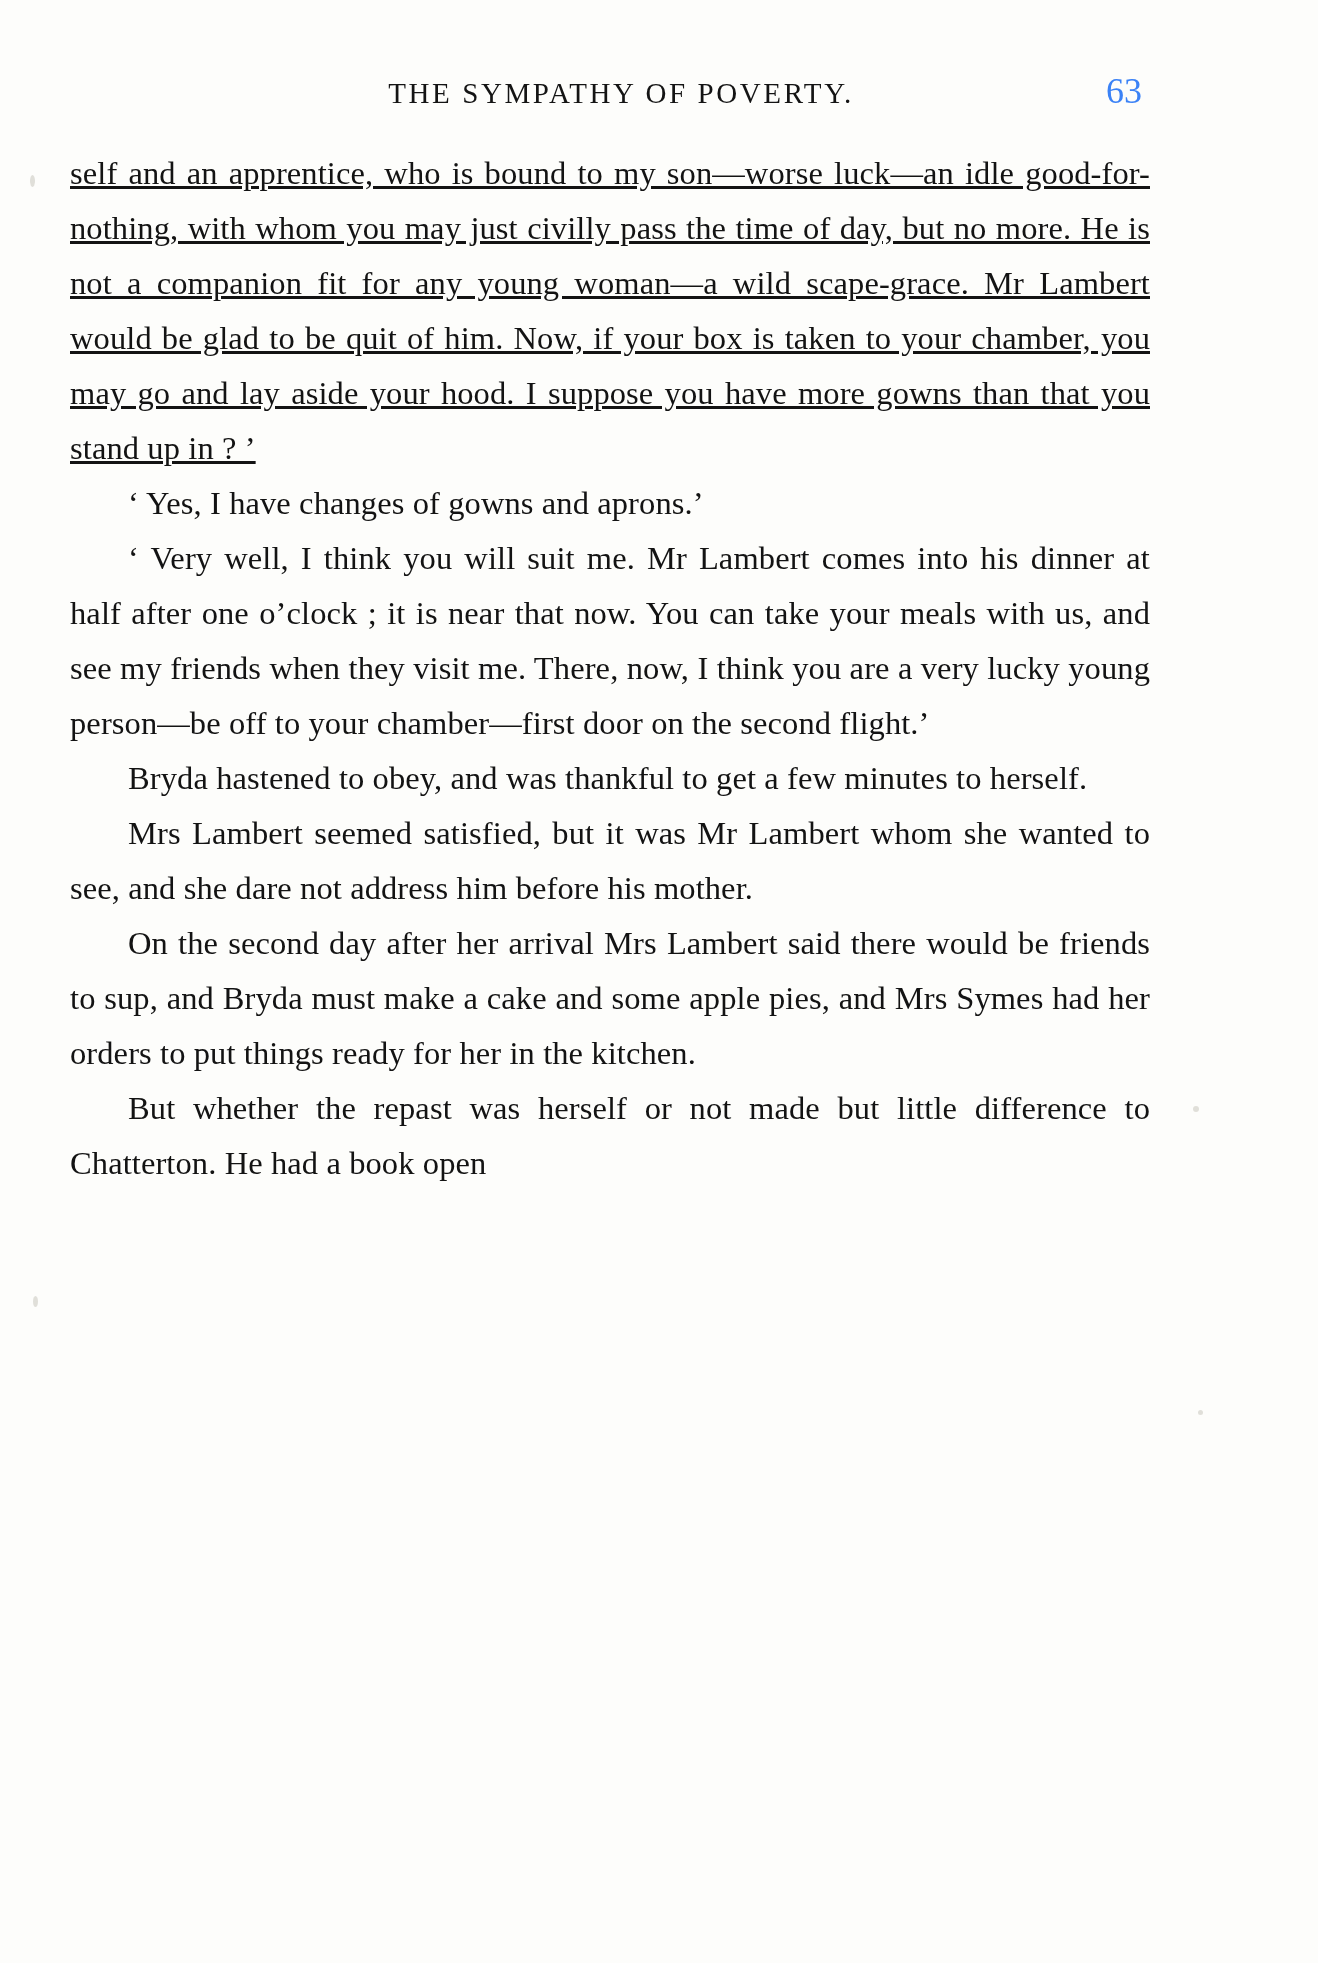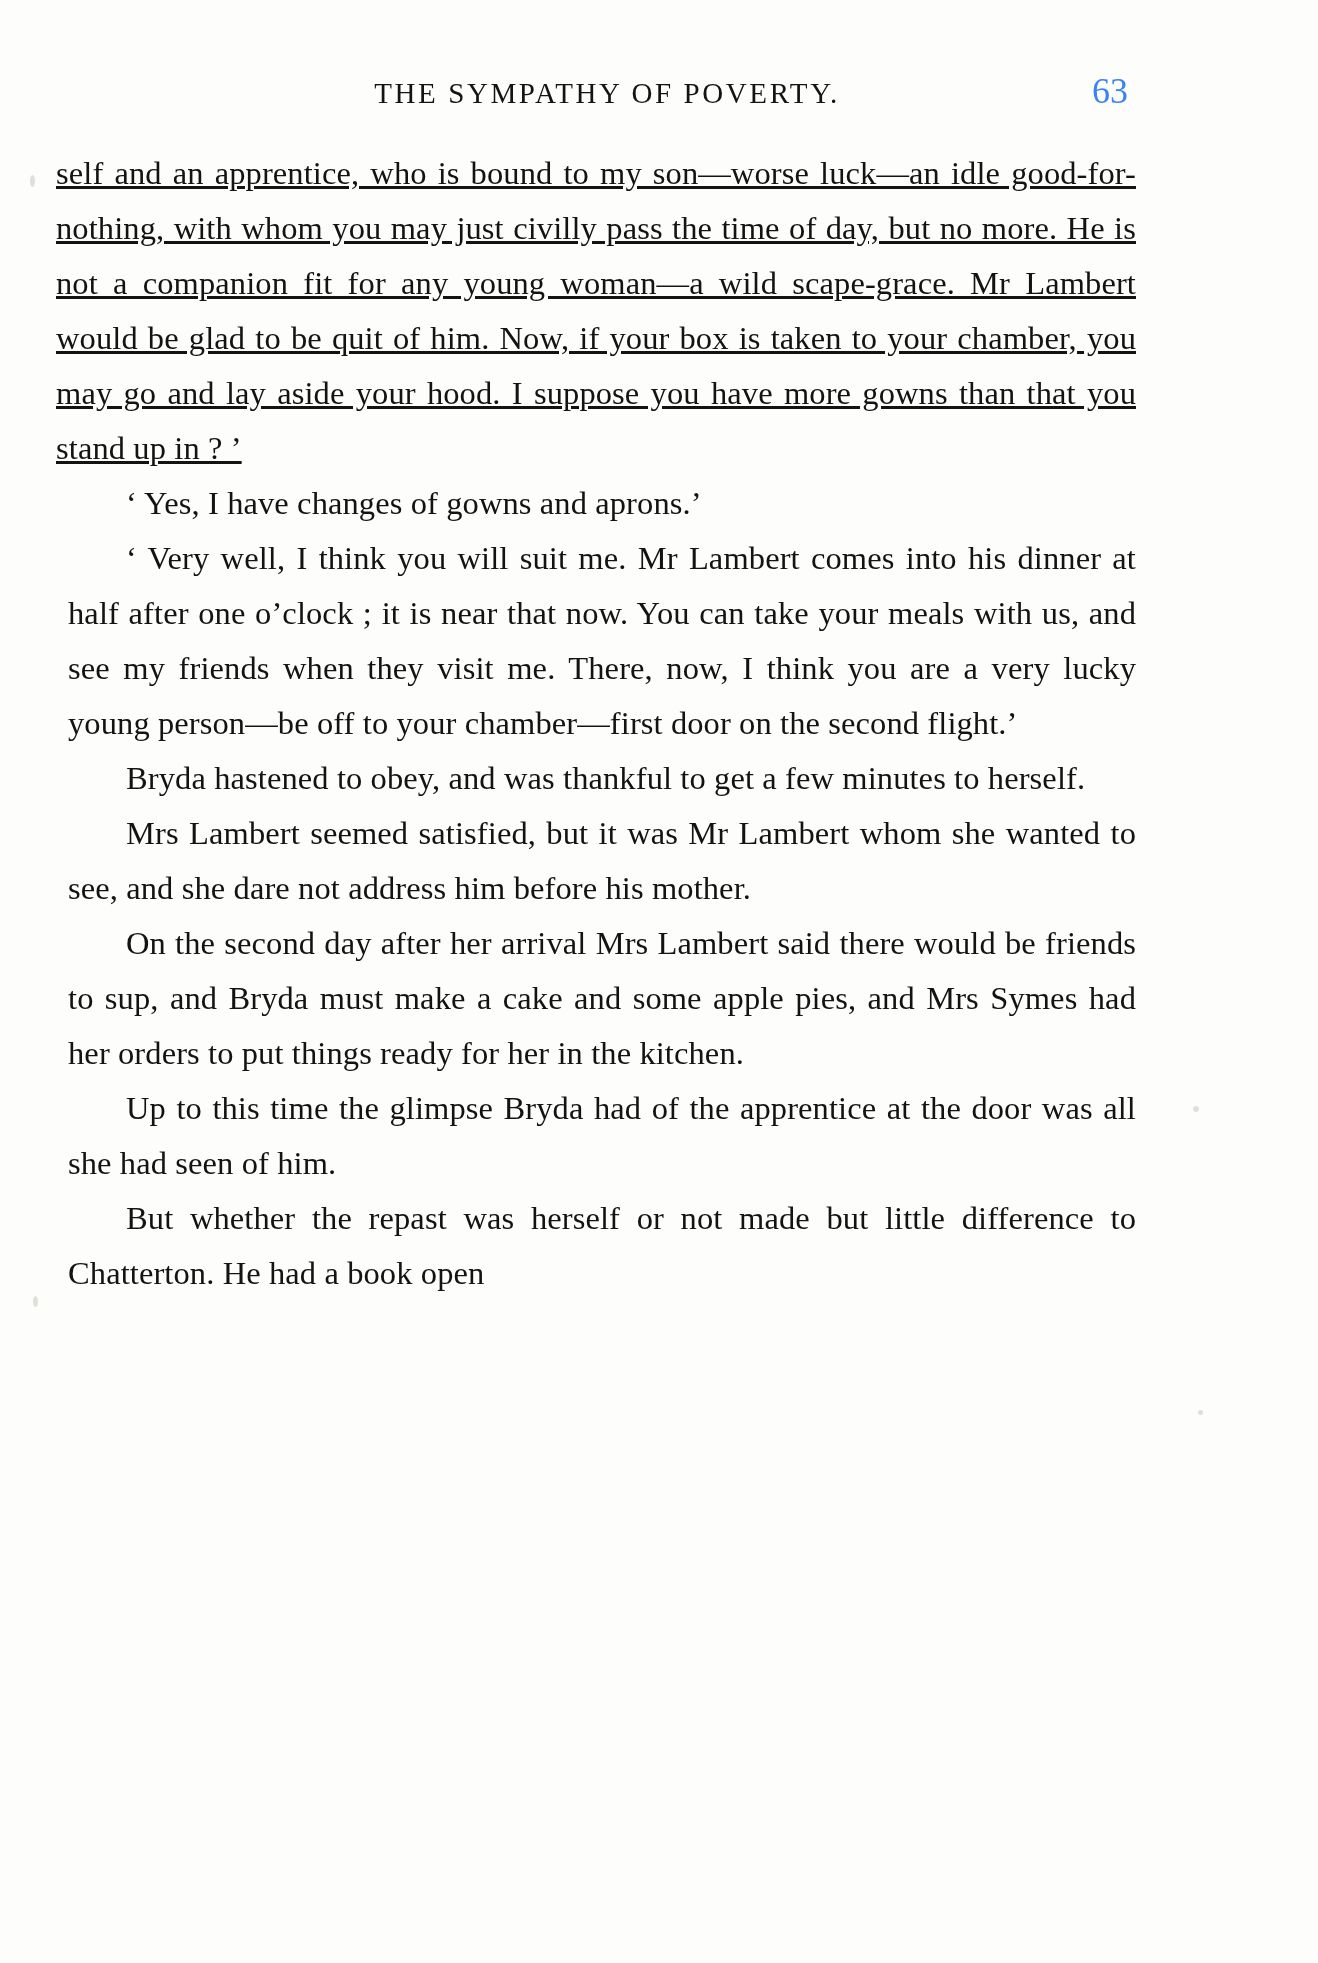--- a/index.html
+++ b/index.html
@@ -15,21 +15,21 @@
     overflow: hidden;
   }
   .page {
     position: relative;
     width: 1318px;
     height: 1963px;
     background: #fdfdfb;
   }
   .page-inner {
     position: absolute;
-    left: 56px;
+    left: 70px;
     top: 70px;
     width: 1080px;
   }
   .running-head {
     display: flex;
     align-items: baseline;
     justify-content: flex-start;
     height: 48px;
     margin-bottom: 28px;
   }
@@ -54,21 +54,20 @@
     margin: 0;
     font-size: 32.5px;
     line-height: 55px;
     text-align: justify;
     text-justify: inter-word;
     color: #131313;
     letter-spacing: 0.1px;
   }
   .body-text p.indent {
     text-indent: 58px;
-    margin-left: 12px;
   }
   .body-text p.noindent {
     text-indent: 0;
     text-decoration: underline;
   }
   
   .speck {
     position: absolute;
     background: #c9c6bd;
     border-radius: 50%;
@@ -92,18 +91,17 @@
       <div class="page-number">63</div>
     </div>
 
     <div class="body-text">
       <p class="noindent">self and an apprentice, who is bound to my son—worse luck—an idle good-for-nothing, with whom you may just civilly pass the time of day, but no more.  He is not a companion fit for any young woman—a wild scape-grace.  Mr Lambert would be glad to be quit of him. Now, if your box is taken to your chamber, you may go and lay aside your hood.  I suppose you have more gowns than that you stand up in ? ’</p>
       <p class="indent">‘ Yes, I have changes of gowns and aprons.’</p>
       <p class="indent">‘ Very well, I think you will suit me.  Mr Lambert comes into his dinner at half after one o’clock ; it is near that now.  You can take your meals with us, and see my friends when they visit me.  There, now, I think you are a very lucky young person—be off to your chamber—first door on the second flight.’</p>
       <p class="indent">Bryda hastened to obey, and was thankful to get a few minutes to herself.</p>
       <p class="indent">Mrs Lambert seemed satisfied, but it was Mr Lambert whom she wanted to see, and she dare not address him before his mother.</p>
       <p class="indent">On the second day after her arrival Mrs Lambert said there would be friends to sup, and Bryda must make a cake and some apple pies, and Mrs Symes had her orders to put things ready for her in the kitchen.</p>
-      <p class="indent">Up to this time the glimpse Bryda had of the apprentice at the door was all she had seen of him.</p>
       <p class="indent">But whether the repast was herself or not made but little difference to Chatterton.  He had a book open</p>
     </div>
 
   </div>
 </div>
 
 </body></html>

